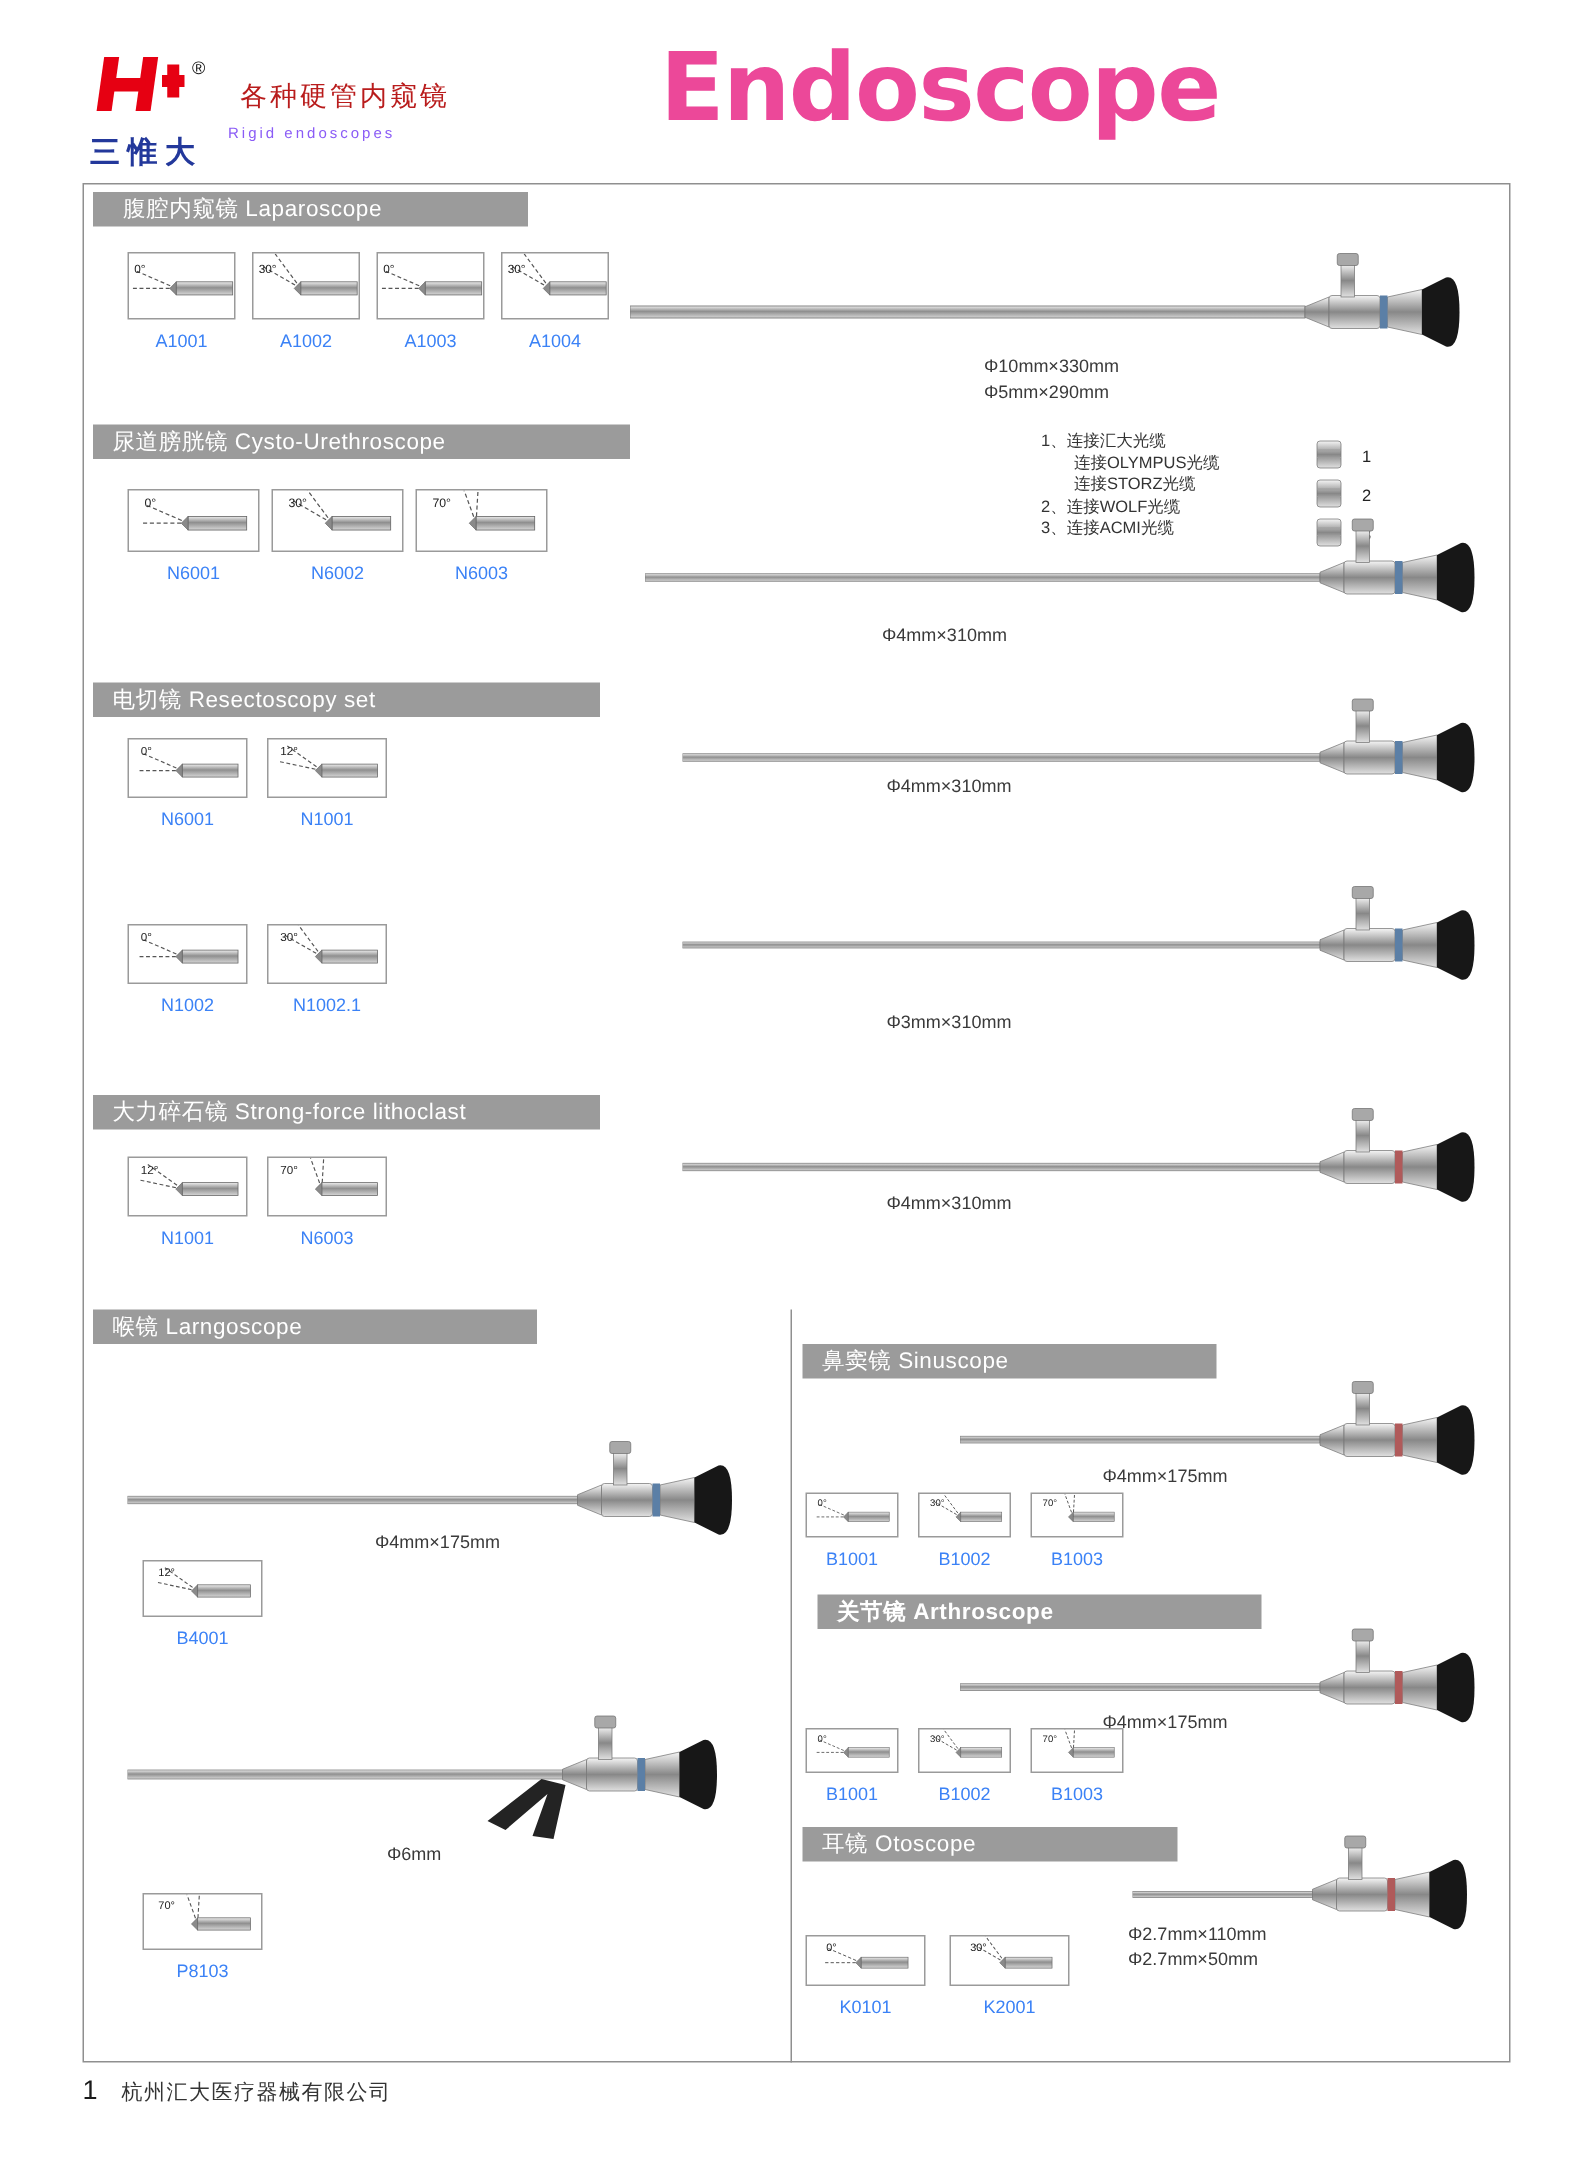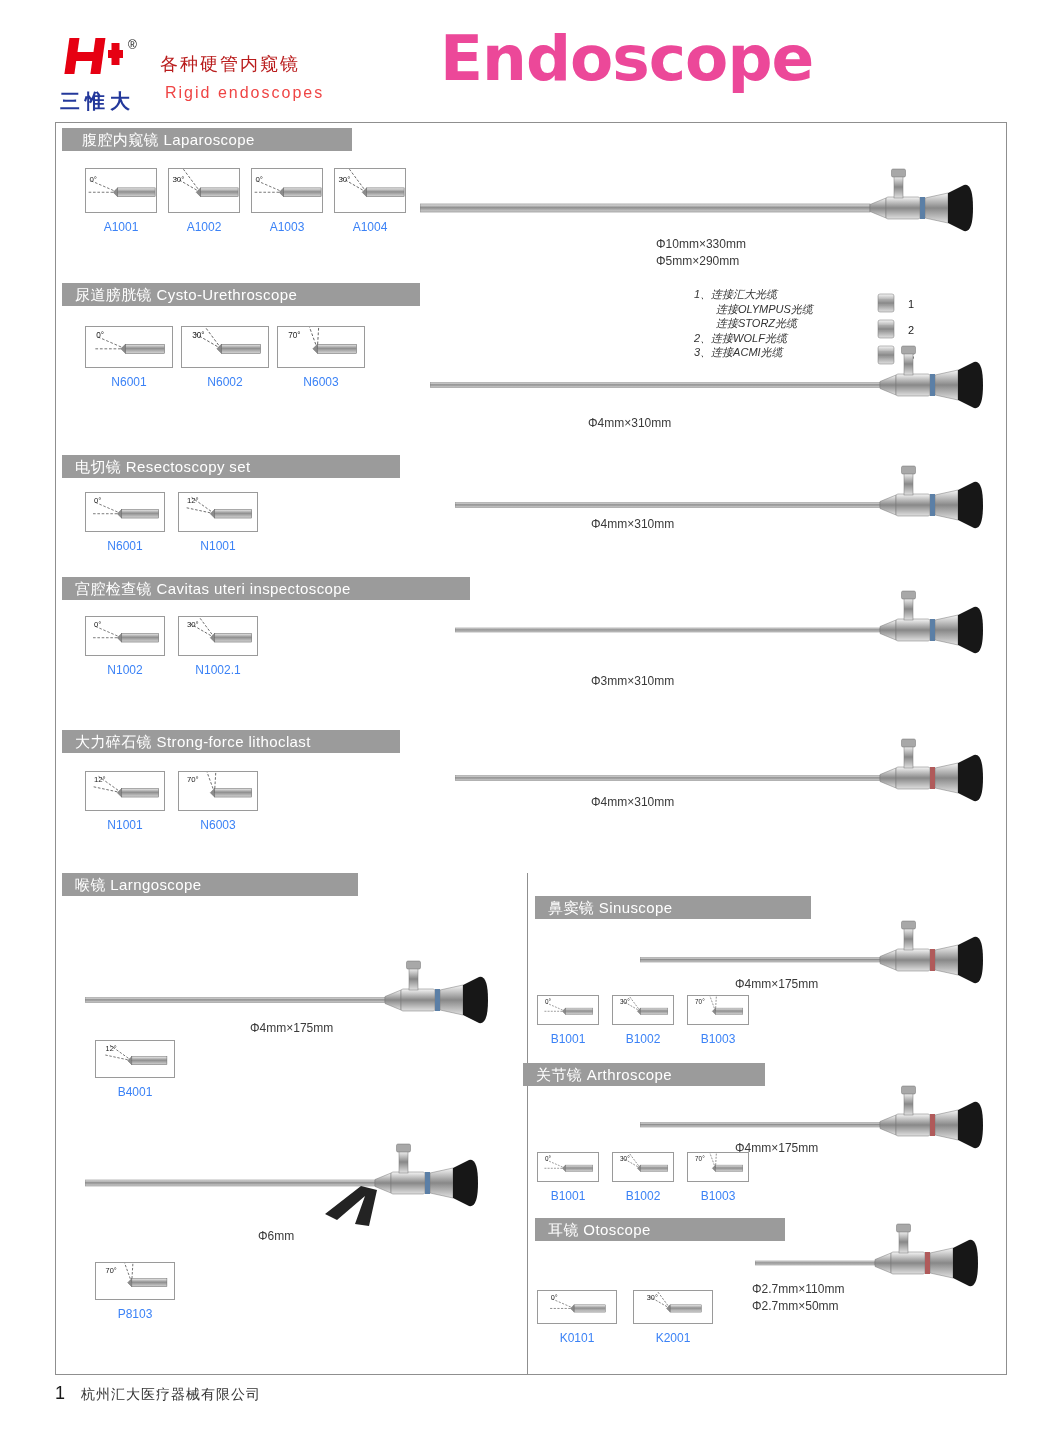--- a/index.html
+++ b/index.html
@@ -6,21 +6,21 @@
   html,body { background:#fff; }
   body { font-family:"Liberation Sans", sans-serif; color:#222; }
   .page { position:relative; width:1060px; height:1448px; background:#fff; overflow:hidden; }
 
   
   .brand-logo { position:absolute; left:62px; top:34px; width:110px; }
   .brand-reg { position:absolute; left:128px; top:38px; font-size:12px; color:#111; }
   .brand-name { position:absolute; left:60px; top:88px; font-size:20px; font-weight:bold;
                 color:#23389b; letter-spacing:5px; }
   .subtitle-cn { position:absolute; left:160px; top:52px; font-size:18px; color:#b91c1c; letter-spacing:2px; }
-  .subtitle-en { position:absolute; left:165px; top:84px; font-size:16px; color:#ef4444; letter-spacing:2px; }
+  .subtitle-en { position:absolute; left:152px; top:84px; font-size:10px; color:#8b5cf6; letter-spacing:2px; }
   .page-title { position:absolute; left:440px; top:24px; font-size:63px; line-height:1.1;
                 font-weight:bold; color:#ec4899; letter-spacing:-1px;
                 font-family:"DejaVu Sans","Liberation Sans",sans-serif; }
 
   
   .frame { position:absolute; left:55px; top:122px; width:952px; height:1253px; border:1px solid #8f8f8f; }
   .vdivider { position:absolute; left:527px; top:873px; width:1px; height:502px; background:#8f8f8f; }
 
   
   .sec-header { position:absolute; height:23px; background:#9b9b9b; color:#fff;
@@ -212,21 +212,21 @@
               <line x1="36" y1="24" x2="6" y2="11"></line>
             </g>
           <rect x="36" y="19" width="43" height="10" fill="url(#metalH)" stroke="#666" stroke-width="0.6"></rect>
           <polygon points="36,19 31,24 36,29" fill="#8a8a8a" stroke="#666" stroke-width="0.5"></polygon>
           <text x="4" y="12" font-size="9" fill="#222">70°</text>
         </svg>
       </div>
       <div class="thumb-label">N6003</div>
     </div>
   </div>
-  <div class="cable-notes" style="left:694px; top:287px;font-style:italic;">
+  <div class="cable-notes" style="left:694px; top:287px;">
     <div>1、连接汇大光缆</div>
     <div class="indent">连接OLYMPUS光缆</div>
     <div class="indent">连接STORZ光缆</div>
     <div>2、连接WOLF光缆</div>
     <div>3、连接ACMI光缆</div>
   </div>
   <svg class="scope" style="left:862px; top:292px;" width="60" height="80" viewBox="0 0 60 80">
     <rect x="16" y="2" width="16" height="18" rx="2" fill="url(#metalV)" stroke="#777" stroke-width="0.5"></rect>
     <line x1="16" y1="8" x2="32" y2="8" stroke="#9d9d9d" stroke-width="0.7"></line>
     <line x1="16" y1="13" x2="32" y2="13" stroke="#9d9d9d" stroke-width="0.7"></line>
@@ -280,21 +280,20 @@
     </div>
   </div>
   <svg class="scope" style="left:455px; top:465px;" width="550" height="80" viewBox="0 0 550 80">
     <rect x="0" y="37.5" width="425" height="5" fill="url(#metalH)" stroke="#7a7a7a" stroke-width="0.5"></rect>
     <use href="#scope-body-blue" transform="translate(425,40)"></use>
   </svg>
   <div class="spec" style="left:591px; top:516px;">
     <div>Φ4mm×310mm</div>
   </div>
 
-  <div class="sec-header" style="left:62px; top:577px; width:408px;">宫腔检查镜 Cavitas uteri inspectoscope</div>
   <div class="thumb-row" style="left:85px; top:616px; gap:13px;">
     <div class="thumb-unit">
       <div class="thumb-box t80">
         <svg viewBox="0 0 80 44">
           <g stroke="#555" stroke-width="0.9" stroke-dasharray="3 2" fill="none">
             <line x1="36" y1="24" x2="2" y2="24"></line>
               <line x1="36" y1="24" x2="6" y2="11"></line>
             </g>
           <rect x="36" y="19" width="43" height="10" fill="url(#metalH)" stroke="#666" stroke-width="0.6"></rect>
           <polygon points="36,19 31,24 36,29" fill="#8a8a8a" stroke="#666" stroke-width="0.5"></polygon>
@@ -460,21 +459,21 @@
             </g>
           <rect x="36" y="19" width="43" height="10" fill="url(#metalH)" stroke="#666" stroke-width="0.6"></rect>
           <polygon points="36,19 31,24 36,29" fill="#8a8a8a" stroke="#666" stroke-width="0.5"></polygon>
           <text x="4" y="13" font-size="10" fill="#222">70°</text>
         </svg>
       </div>
       <div class="thumb-label">B1003</div>
     </div>
   </div>
 
-  <div class="sec-header" style="left:523px; top:1063px; width:242px;">关节镜 Arthroscope</div>
+  <div class="sec-header" style="left:545px; top:1063px; width:296px;font-weight:bold;">关节镜 Arthroscope</div>
   <svg class="scope" style="left:640px; top:1085px;" width="360" height="80" viewBox="0 0 360 80">
     <rect x="0" y="37.5" width="240" height="4.5" fill="url(#metalH)" stroke="#7a7a7a" stroke-width="0.5"></rect>
     <use href="#scope-body-red" transform="translate(240,40)"></use>
   </svg>
   <div class="spec" style="left:735px; top:1140px;">
     <div>Φ4mm×175mm</div>
   </div>
   <div class="thumb-row" style="left:537px; top:1152px; gap:13px;">
     <div class="thumb-unit">
       <div class="thumb-box t62">

